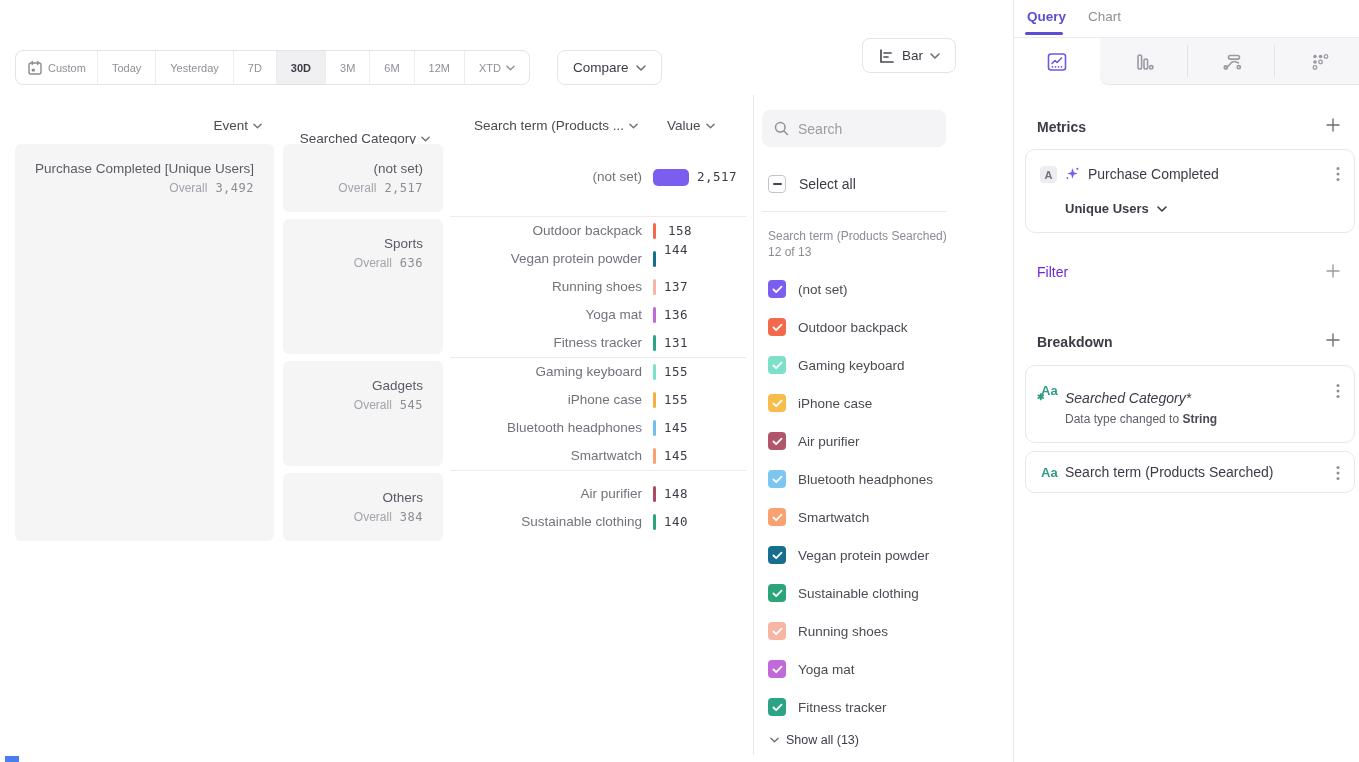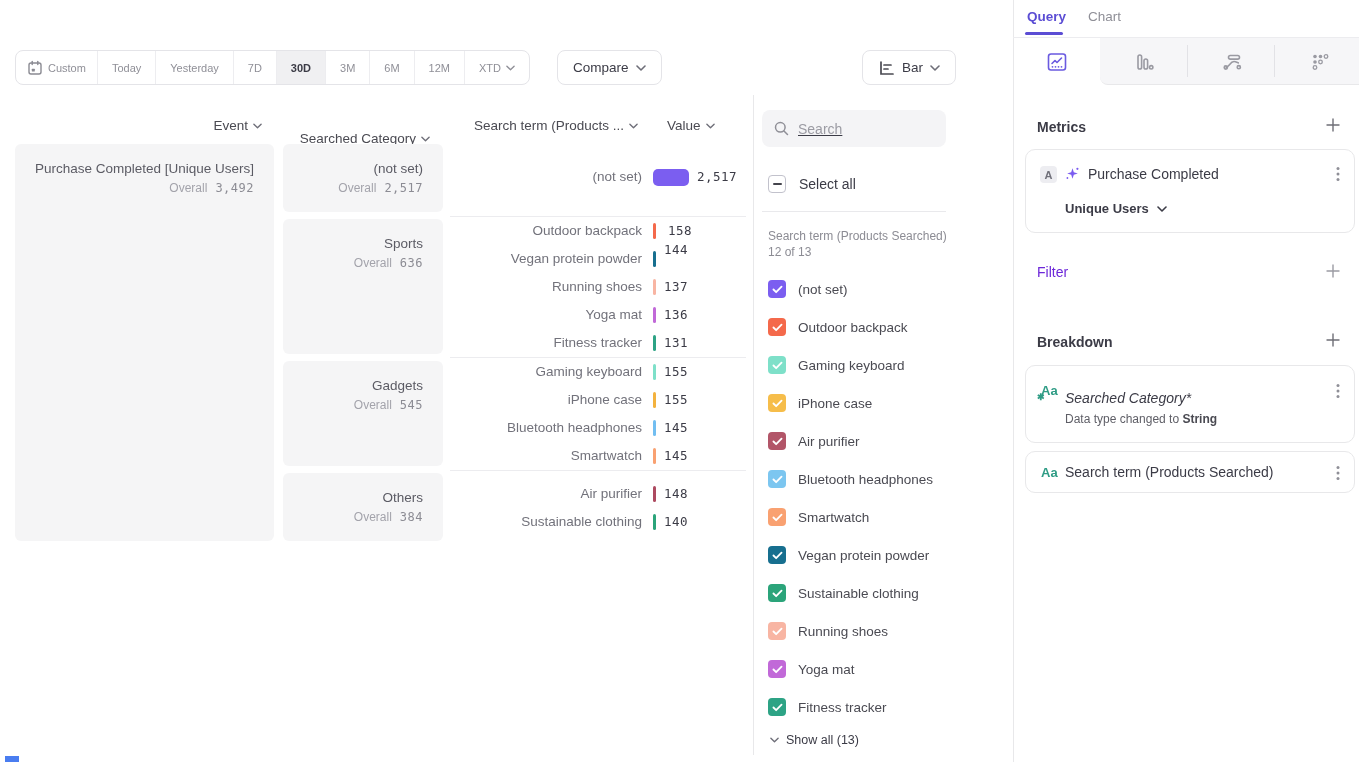--- a/index.html
+++ b/index.html
@@ -32,21 +32,21 @@
                line-height:28px; height:28px; white-space:nowrap; }
   .row-bar { position:absolute; left:653px; border-radius:2px; }
   .row-val { position:absolute; font-size:12.5px; color:#3b3b46; line-height:28px; height:28px; letter-spacing:0.5px; }
   .grp-div { position:absolute; left:450px; width:296px; height:1px; background:#ececef; }
 
   
   .v-div { position:absolute; width:1px; background:#e8e8ea; }
   .search-box { position:absolute; left:762px; top:110px; width:184px; height:37px; background:#f4f4f6;
                 border-radius:8px; display:flex; align-items:center; gap:9px; padding:0 12px; cursor:text; }
   .search-box input { border:none; outline:none; background:transparent; font-size:14px; color:#3b3b46;
-                      font-family:"Liberation Sans",sans-serif; width:130px;text-decoration:underline; }
+                      font-family:"Liberation Sans",sans-serif; width:130px; }
   .search-box input::placeholder { color:#9b9ba3; }
   .selall { position:absolute; left:768px; top:175px; display:flex; align-items:center; gap:13px; cursor:pointer; }
   .selall .lbl { font-size:14px; font-weight:500; color:#3b3b46; }
   .cb { width:18px; height:18px; border-radius:4px; display:flex; align-items:center; justify-content:center; flex:0 0 18px; }
   .cb.ind { background:#fff; border:1px solid #c2c2cc; }
   .cb.ind::after { content:""; width:9px; height:2px; background:#44444c; border-radius:1px; }
   .leg-div { position:absolute; left:762px; top:211px; width:184px; height:1px; background:#e9e9ec; }
   .leg-grp-lbl { position:absolute; left:768px; top:228px; width:185px; font-size:12px; color:#8c8c94; line-height:16px; }
   .leg-list { position:absolute; left:768px; top:270px; width:230px; }
   .leg-item { height:38px; display:flex; align-items:center; gap:12px; cursor:pointer; }
@@ -134,21 +134,21 @@
 
   <div class="pill-btn" style="left:557px; top:50px;">
     <span>Compare</span>
     <span class="chev">
       <svg width="10" height="6" viewBox="0 0 10 6">
           <polyline points="1,1 5,5 9,1" fill="none" stroke="currentColor" stroke-width="1.6" stroke-linecap="round" stroke-linejoin="round"></polyline>
         </svg>
     </span>
   </div>
 
-  <div class="pill-btn" style="left:862px; top:50px;">
+  <div class="pill-btn" style="left:862px; top:38px;">
     <span style="display:flex;">
       <svg width="17" height="16" viewBox="0 0 17 16">
           <g stroke="#4a4a52" stroke-width="1.7" fill="none" stroke-linecap="round">
             <path d="M3 2 V14 H15"></path>
             <line x1="6" y1="5" x2="13" y2="5"></line>
             <line x1="6" y1="9" x2="10" y2="9"></line>
           </g>
         </svg>
     </span>
     <span>Bar</span>

